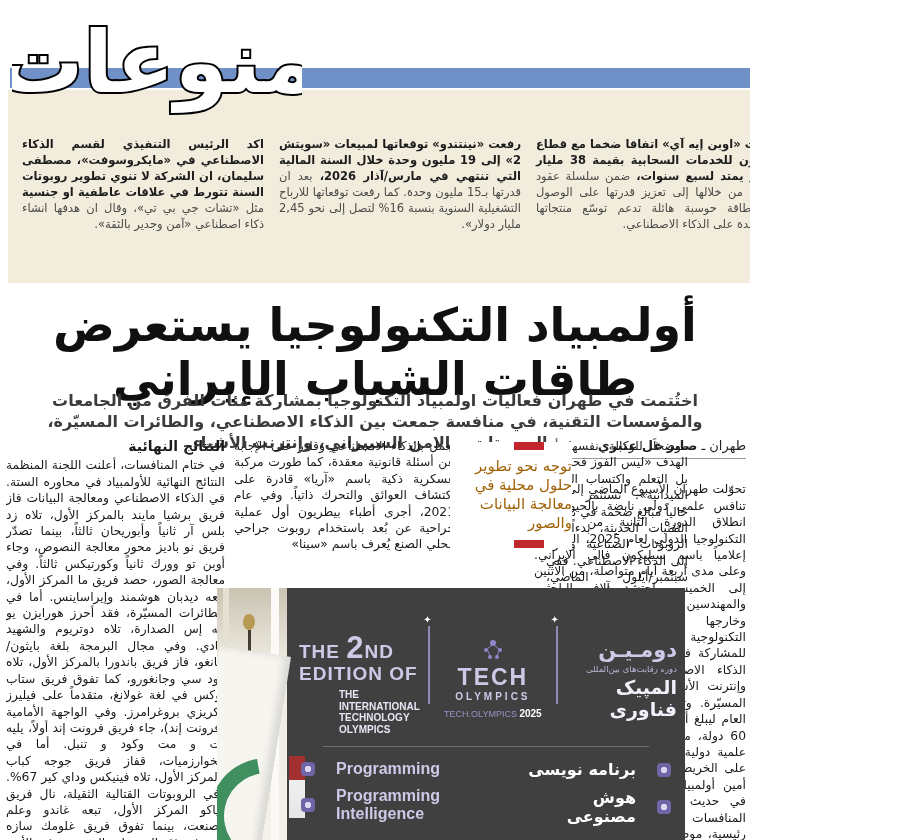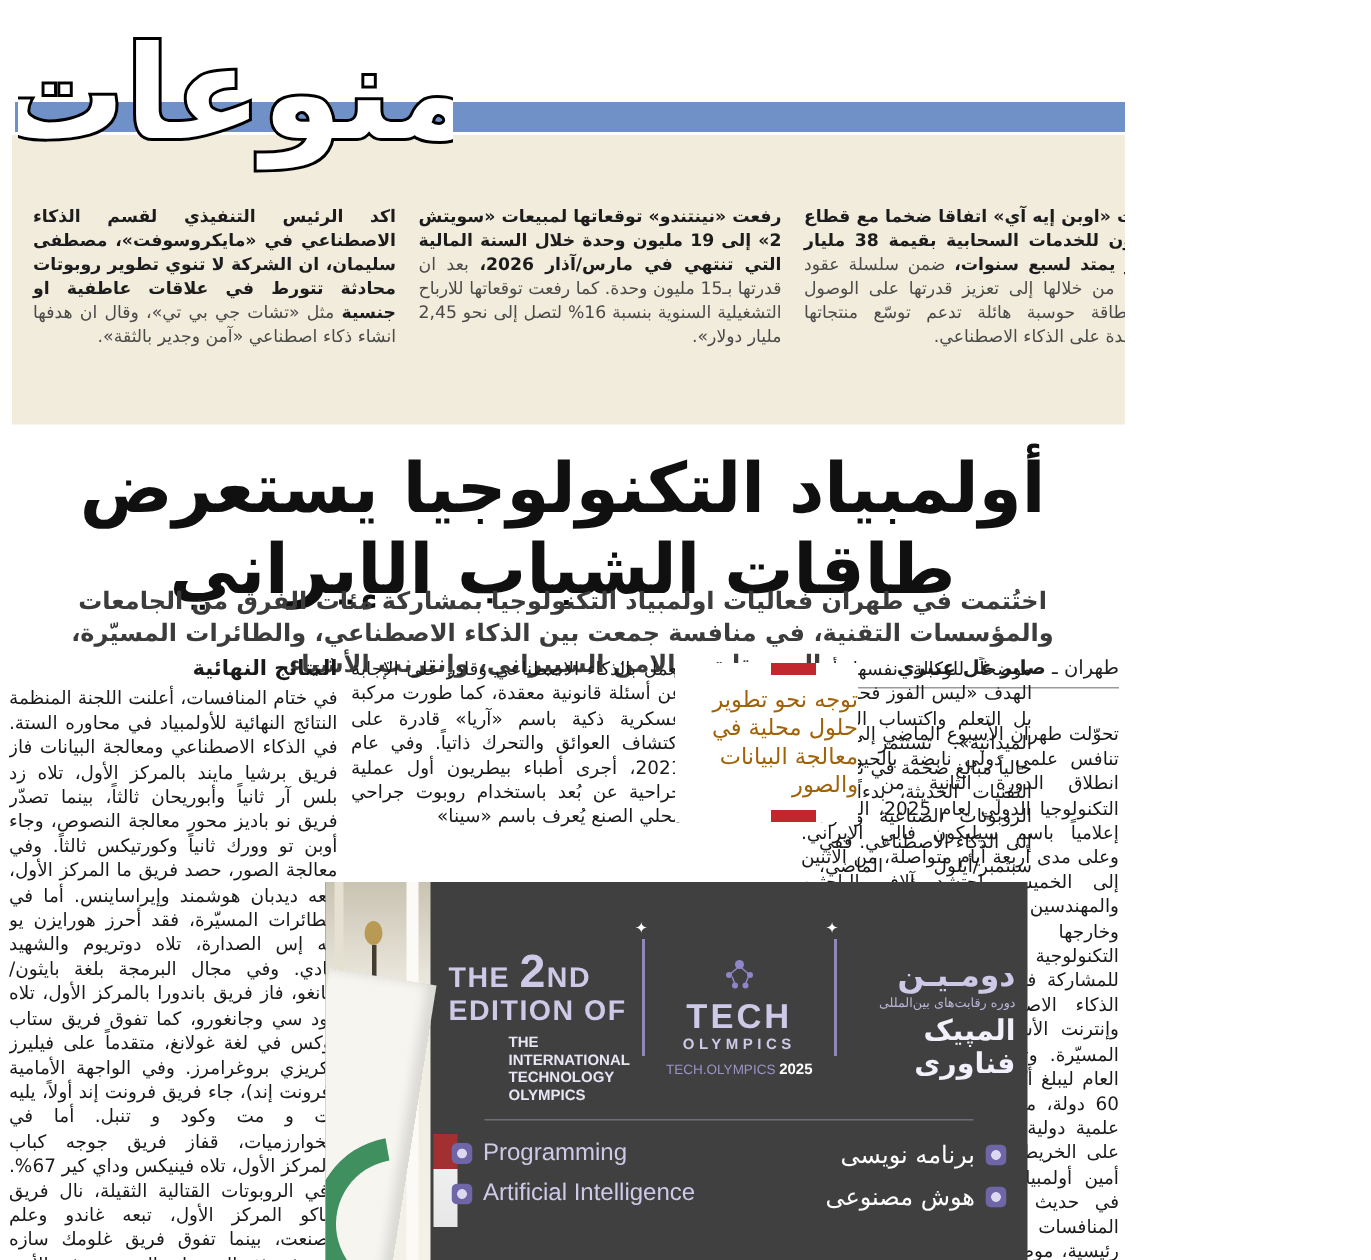--- a/index.html
+++ b/index.html
@@ -66,21 +66,21 @@
   .bolym{font-size:10px;letter-spacing:3px;font-weight:bold;color:#cfc9e8;font-family:"Liberation Sans",sans-serif;}
   .btag{font-size:9px;color:#9a93c4;margin-top:6px;font-family:"Liberation Sans",sans-serif;}
   .btag b{color:#fff;font-size:10px;}
   .bfa{width:122px;direction:rtl;text-align:right;}
   .bfa .f1{font-size:21px;font-weight:bold;color:#cfc9e8;padding-left:28px;}
   .bfa .f2{font-size:8.5px;color:#b9b4d6;margin:2px 0;}
   .bfa .f3{font-size:19px;font-weight:bold;color:#f2f0fa;}
   .bdivider{position:absolute;left:36px;right:36px;top:158px;border-top:1px solid #6e6e78;}
   .cats{position:absolute;left:14px;right:14px;top:172px;display:flex;justify-content:space-between;}
   .catcol{display:flex;flex-direction:column;gap:9px;}
-  .catrow{display:flex;align-items:center;gap:7px;font-weight:normal;font-size:16px;}
+  .catrow{display:flex;align-items:center;gap:21px;font-weight:bold;font-size:16px;}
   .catcol.fa{direction:rtl;color:#ffffff;}
   .catcol.en{color:#cfc9e8;font-family:"Liberation Sans",sans-serif;}
   .caticon{width:14px;height:14px;border-radius:4px;background:#6f66a8;flex:0 0 14px;
            background-image:radial-gradient(circle at 50% 50%, #ddd8f2 0 3px, transparent 3.5px);}
 </style>
 </head>
 <body>
 
 <div class="page">
 
@@ -88,21 +88,21 @@
   <svg class="logo-svg" width="290" height="140">
     <text x="145" y="100" text-anchor="middle" font-family="DejaVu Sans" font-size="86" font-weight="bold" fill="#ffffff" stroke="#000000" stroke-width="4" style="paint-order:stroke fill;">منوعات</text>
   </svg>
 
   <div class="beige">
     <div class="media">MEDIA</div>
     <div class="akhbar">أخبار</div>
     <div class="briefs">
       <p class="brief"><b>وقّعت «اوبن إيه آي» اتفاقا ضخما مع قطاع امازون للخدمات السحابية بقيمة 38 مليار دولار يمتد لسبع سنوات،</b> <span>ضمن سلسلة عقود تسعى من خلالها إلى تعزيز قدرتها على الوصول إلى طاقة حوسبة هائلة تدعم توسّع منتجاتها المعتمدة على الذكاء الاصطناعي.</span></p>
       <p class="brief"><b>رفعت «نينتندو» توقعاتها لمبيعات «سويتش 2» إلى 19 مليون وحدة خلال السنة المالية التي تنتهي في مارس/آذار 2026،</b> <span>بعد ان قدرتها بـ15 مليون وحدة. كما رفعت توقعاتها للارباح التشغيلية السنوية بنسبة 16% لتصل إلى نحو 2,45 مليار دولار».</span></p>
-      <p class="brief"><b>اكد الرئيس التنفيذي لقسم الذكاء الاصطناعي في «مايكروسوفت»، مصطفى سليمان، ان الشركة لا تنوي تطوير روبوتات محادثة تتورط في علاقات عاطفية او جنسية</b> <span>مثل «تشات جي بي تي»، وقال ان هدفها انشاء ذكاء اصطناعي «آمن وجدير بالثقة».</span></p>
+      <p class="brief"><b>اكد الرئيس التنفيذي لقسم الذكاء الاصطناعي في «مايكروسوفت»، مصطفى سليمان، ان الشركة لا تنوي تطوير روبوتات السنة تتورط في علاقات عاطفية او جنسية</b> <span>مثل «تشات جي بي تي»، وقال ان هدفها انشاء ذكاء اصطناعي «آمن وجدير بالثقة».</span></p>
     </div>
   </div>
 
   <h1 class="headline">أولمبياد التكنولوجيا يستعرض طاقات الشباب الإيراني</h1>
   <p class="subhead">اختُتمت في طهران فعاليات اولمبياد التكنولوجيا بمشاركة مئات الفرق من الجامعات والمؤسسات التقنية، في منافسة جمعت بين الذكاء الاصطناعي، والطائرات المسيّرة، والروبوتات، والامن السيبراني، وإنترنت الأشياء</p>
 
   <div class="col col1">
     <div class="byline"><span>طهران ـ </span><b>صابر غل عنبري</b></div>
     <p>تحوّلت طهران الأسبوع الماضي إلى ساحة تنافس علمي دولي نابضة بالحيوية، مع انطلاق الدورة الثانية من أولمبياد التكنولوجيا الدولي لعام 2025، المعروف إعلامياً باسم سيليكون فالي الإيراني. وعلى مدى أربعة أيام متواصلة، من الاثنين إلى الخميس، احتشد آلاف الباحثين والمهندسين والمبرمجين من داخل إيران وخارجها داخل حديقة «برديس» التكنولوجية في ضواحي العاصمة، للمشاركة في الحدث الأبرز في مجالات الذكاء الاصطناعي، والأمن السيبراني، وإنترنت الأشياء، والروبوتات، والطائرات المسيّرة. وتضاعف عدد المشاركين هذا العام ليبلغ أكثر من 12 ألف متسابق من 60 دولة، ما عزّز مكانة الأولمبياد منصة علمية دولية تسعى لترسيخ حضور إيران على الخريطة التكنولوجية العالمية. وقال أمين أولمبياد التكنولوجيا سجاد عباسي، في حديث إلى «العربي الجديد»، إن المنافسات توزعت على ستة محاور رئيسية، موضحاً أن الهدف من الحدث هو «توفير منصة للتقييم الذاتي والمهني للمشاركين، وربط النخب التخصصية بالشركات الكبرى التي تبحث عن الكفاءات التكنولوجية»، وأشار إلى أن ارتفاع عدد المشاركين الأجانب هذا العام يعكس نجاح</p>
   </div>
@@ -170,21 +170,21 @@
       <div class="bdivider"></div>
 
       <div class="cats">
         <div class="catcol en">
           <div class="catrow">
               <span class="caticon"></span>
               <span>Programming</span>
             </div>
           <div class="catrow">
               <span class="caticon"></span>
-              <span>Artificial Intelligence</span>
+              <span>Programming Intelligence</span>
             </div>
         </div>
         <div class="catcol fa">
           <div class="catrow">
               <span class="caticon"></span>
               <span>برنامه نویسی</span>
             </div>
           <div class="catrow">
               <span class="caticon"></span>
               <span>هوش مصنوعی</span>

